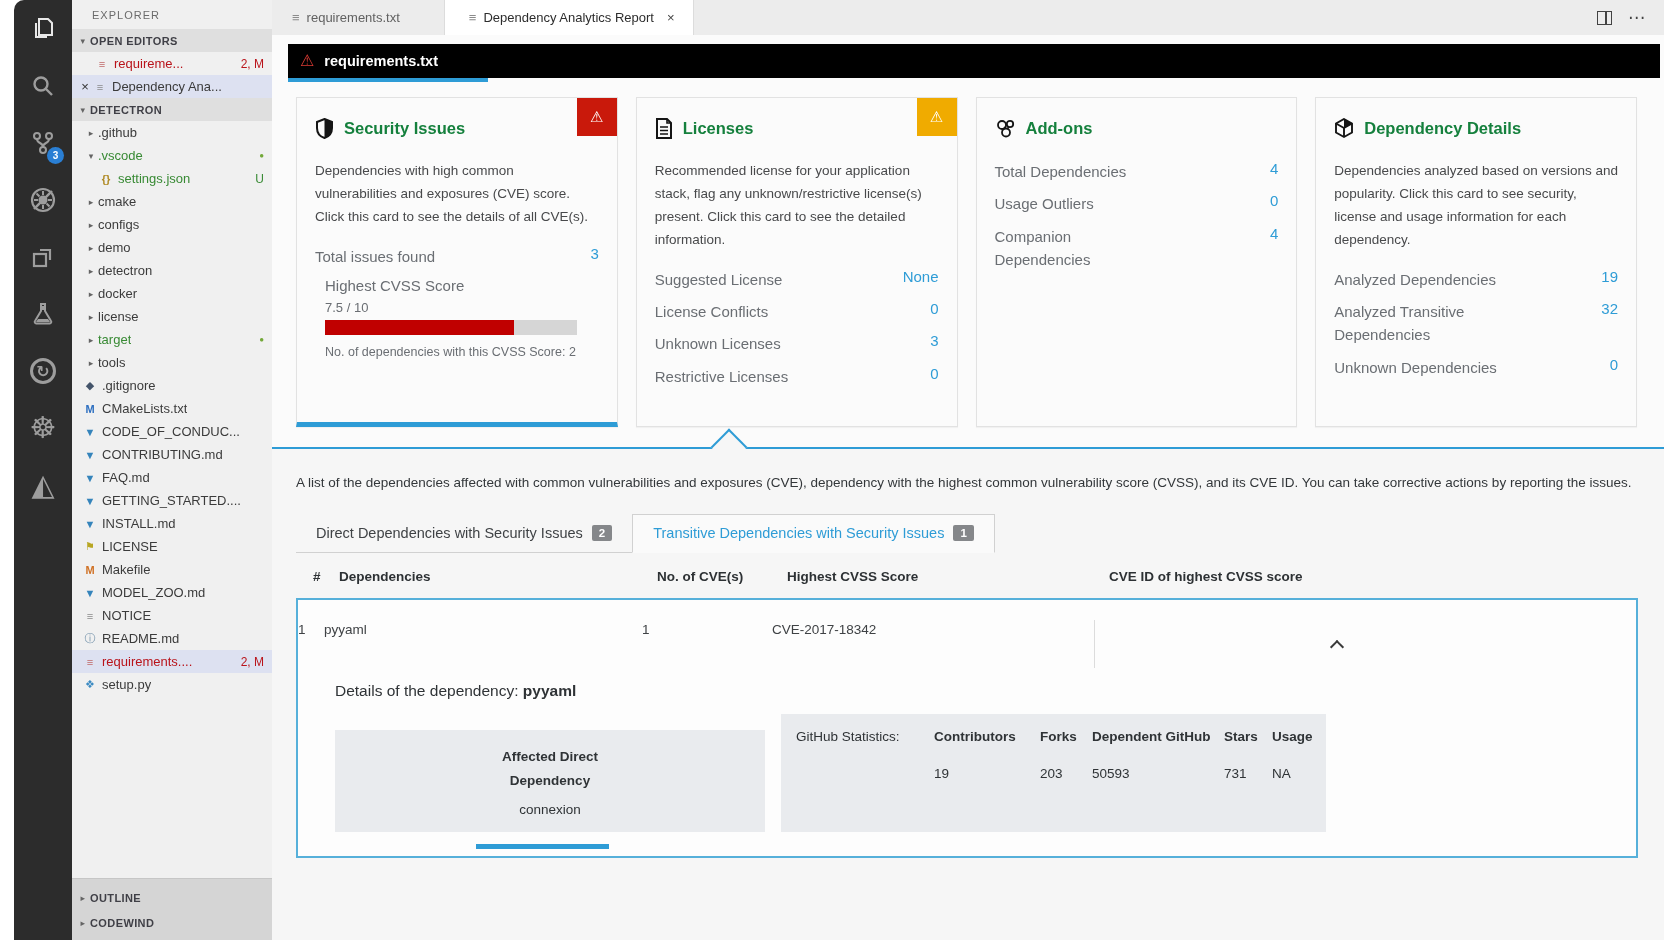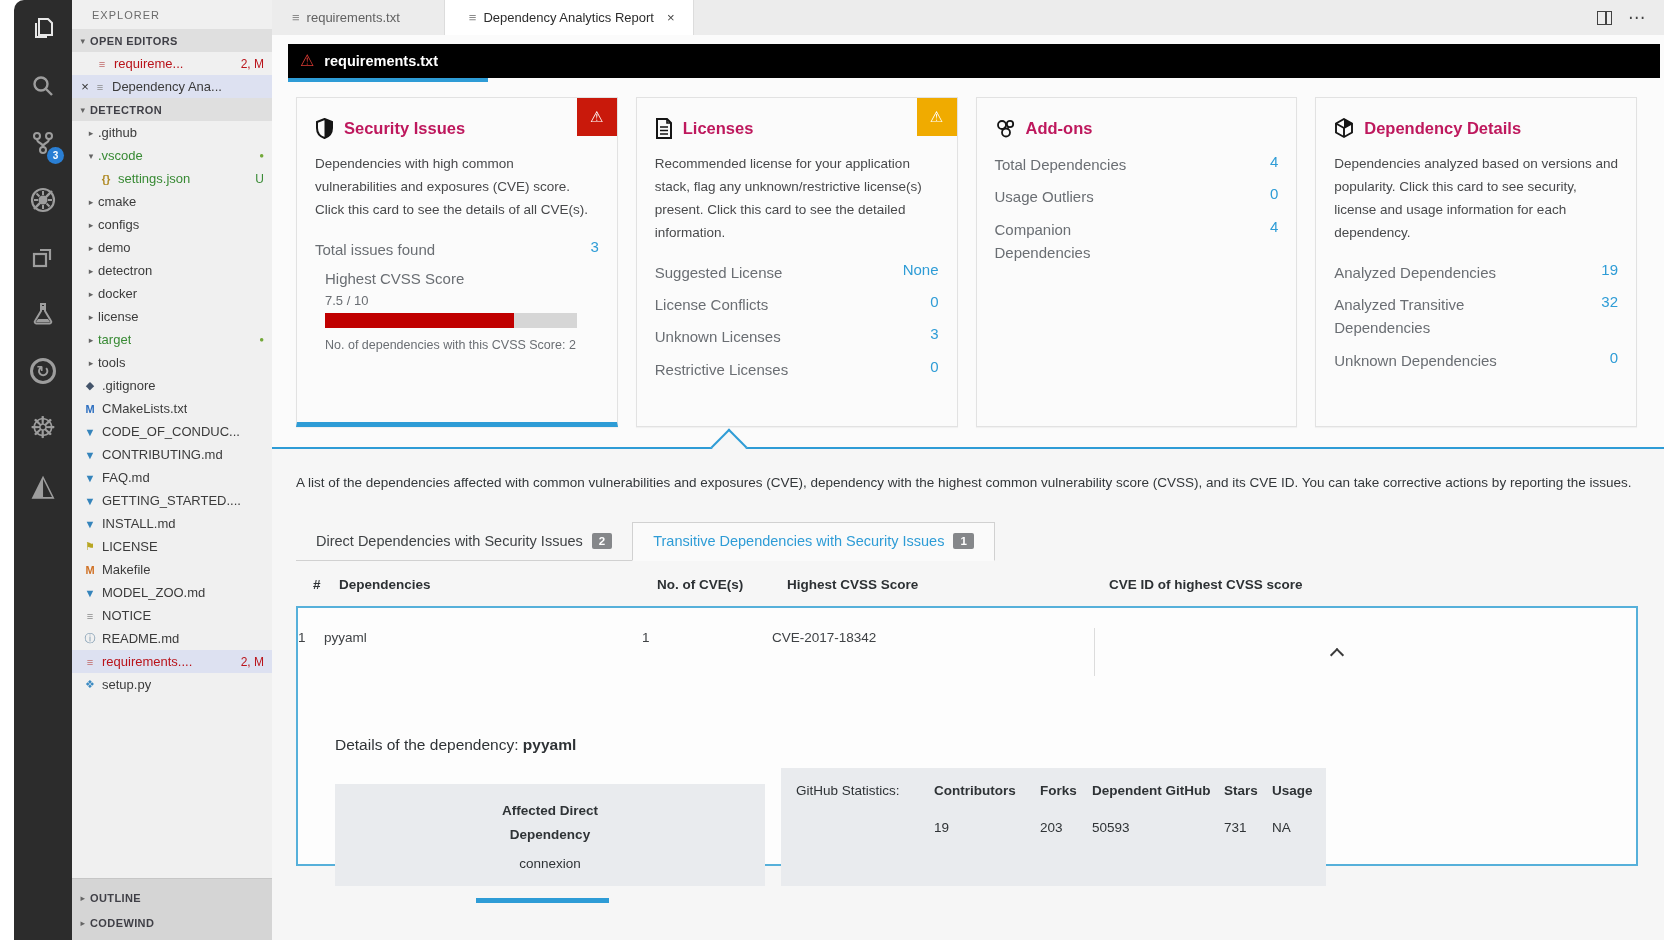--- a/index.html
+++ b/index.html
@@ -79,21 +79,21 @@
   .cards { display:flex; gap:18px; margin:15px 27px 0 24px; flex:none; align-items:stretch; }
   .card { flex:1 1 0; background:#fbfbfb; border:1px solid #e2e2e2; position:relative;
           padding:20px 18px 16px 18px; min-height:330px; cursor:pointer;
           box-shadow:0 1px 1px rgba(0,0,0,0.04); }
   .card.selected { border-bottom:5px solid #2e9cd6; }
   .card-badge { position:absolute; top:0; right:0; width:40px; height:38px; display:flex;
                 align-items:center; justify-content:center; color:#fff; font-size:15px; }
   .badge-red { background:#c9190b; }
   .badge-orange { background:#f0ab00; }
   .card-title { display:flex; align-items:center; gap:10px; font-size:16.5px; font-weight:bold;
-                color:#be185d; margin-bottom:14px; }
+                color:#15803d; margin-bottom:21px; }
   .card-title svg { flex:none; }
   .card-desc { font-size:13.5px; color:#48494b; line-height:1.7; margin-bottom:16px; }
   .stat-row { display:flex; align-items:flex-start; margin-bottom:9px; }
   .stat-label { font-size:15px; color:#6a6e73; max-width:175px; line-height:1.55; }
   .stat-value { margin-left:auto; font-size:15px; color:#2e9cd6; cursor:pointer; }
   .cvss-block { margin:4px 0 0 10px; }
   .cvss-title { font-size:15px; color:#6a6e73; margin-bottom:6px; }
   .cvss-score { font-size:13px; color:#6a6e73; margin-bottom:5px; }
   .sec-bar { width:92%; height:15px; background:#d6d6d6; margin-bottom:7px; }
   .sec-bar .fill { height:100%; background:#c00000; }
@@ -101,21 +101,21 @@
   .cvss-note { font-size:12.5px; color:#6a6e73; line-height:1.6; }
 
   .divider-wrap { position:relative; margin-top:20px; flex:none; }
   .divider-line { height:2px; background:#2e9cd6; }
   .divider-tail { position:absolute; width:26px; height:26px; background:#f6f6f6;
                   border-left:2px solid #2e9cd6; border-top:2px solid #2e9cd6;
                   transform:rotate(45deg); left:444px; top:-13px; }
 
   .section { background:#f6f6f6; flex:1; padding:20px 24px 0 24px; overflow:hidden; }
   .sec-h1 { font-size:27px; font-weight:300; color:#3b3f42; letter-spacing:0.2px; margin-bottom:10px; }
-  .sec-desc { font-size:13.5px; color:#33373a; line-height:2; max-width:1520px; margin-bottom:26px; }
+  .sec-desc { font-size:13.5px; color:#33373a; line-height:2; max-width:1520px; margin-bottom:18px; }
 
   .ptabs { display:inline-flex; border-bottom:1px solid #d1d1d1; }
   .ptab { display:flex; align-items:center; gap:9px; padding:10px 20px 11px 20px; font-size:14.5px;
           color:#3f4245; cursor:pointer; }
   .ptab .cnt { background:#85878a; color:#fff; font-size:11.5px; font-weight:bold;
                padding:2px 7px; border-radius:2px; }
   .ptab.active { color:#2e9cd6; background:#fafafa; border:1px solid #d1d1d1; border-bottom:1px solid #fafafa;
                  margin-bottom:-1px; }
 
   .tgrid { display:grid; grid-template-columns:26px 318px 130px 322px 1fr 58px; align-items:start;
@@ -126,21 +126,21 @@
   .prow .cell { padding-top:2px; }
   .cvss-cell .score-num { margin-bottom:6px; }
   .tbl-bar { width:210px; height:16px; background:#dcdcdc; }
   .tbl-bar .fill { height:100%; background:#c00000; }
   .chev-cell { display:flex; justify-content:center; align-items:center; border-left:1px solid #dcdcdc;
                height:48px; cursor:pointer; }
   .chev-up { width:10px; height:10px; border-top:2.5px solid #3a3a3a; border-right:2.5px solid #3a3a3a;
              transform:rotate(-45deg); margin-top:5px; }
 
   .details { padding-left:37px; }
-  .details-title { font-size:15.5px; color:#2f3336; margin-bottom:14px;margin-top:46px; }
+  .details-title { font-size:15.5px; color:#2f3336; margin-bottom:14px; }
   .details-title b { font-weight:bold; }
   .dboxes { display:flex; gap:16px; }
   .dbox { background:#e9ebee; padding:15px; }
   .dbox.affected { width:430px; display:flex; justify-content:center; gap:40px; text-align:center;margin-top:16px; }
   .aff-col { font-size:13.5px; color:#2f3336; width:150px; }
   .aff-col .hd { font-weight:bold; line-height:1.8; margin-bottom:8px; }
   .dbox.github { width:545px; }
   .gh-grid { display:grid; grid-template-columns:138px 106px 52px 132px 48px auto; font-size:13.5px;
              color:#2f3336; row-gap:22px; }
   .gh-grid .hd { font-weight:bold; }

